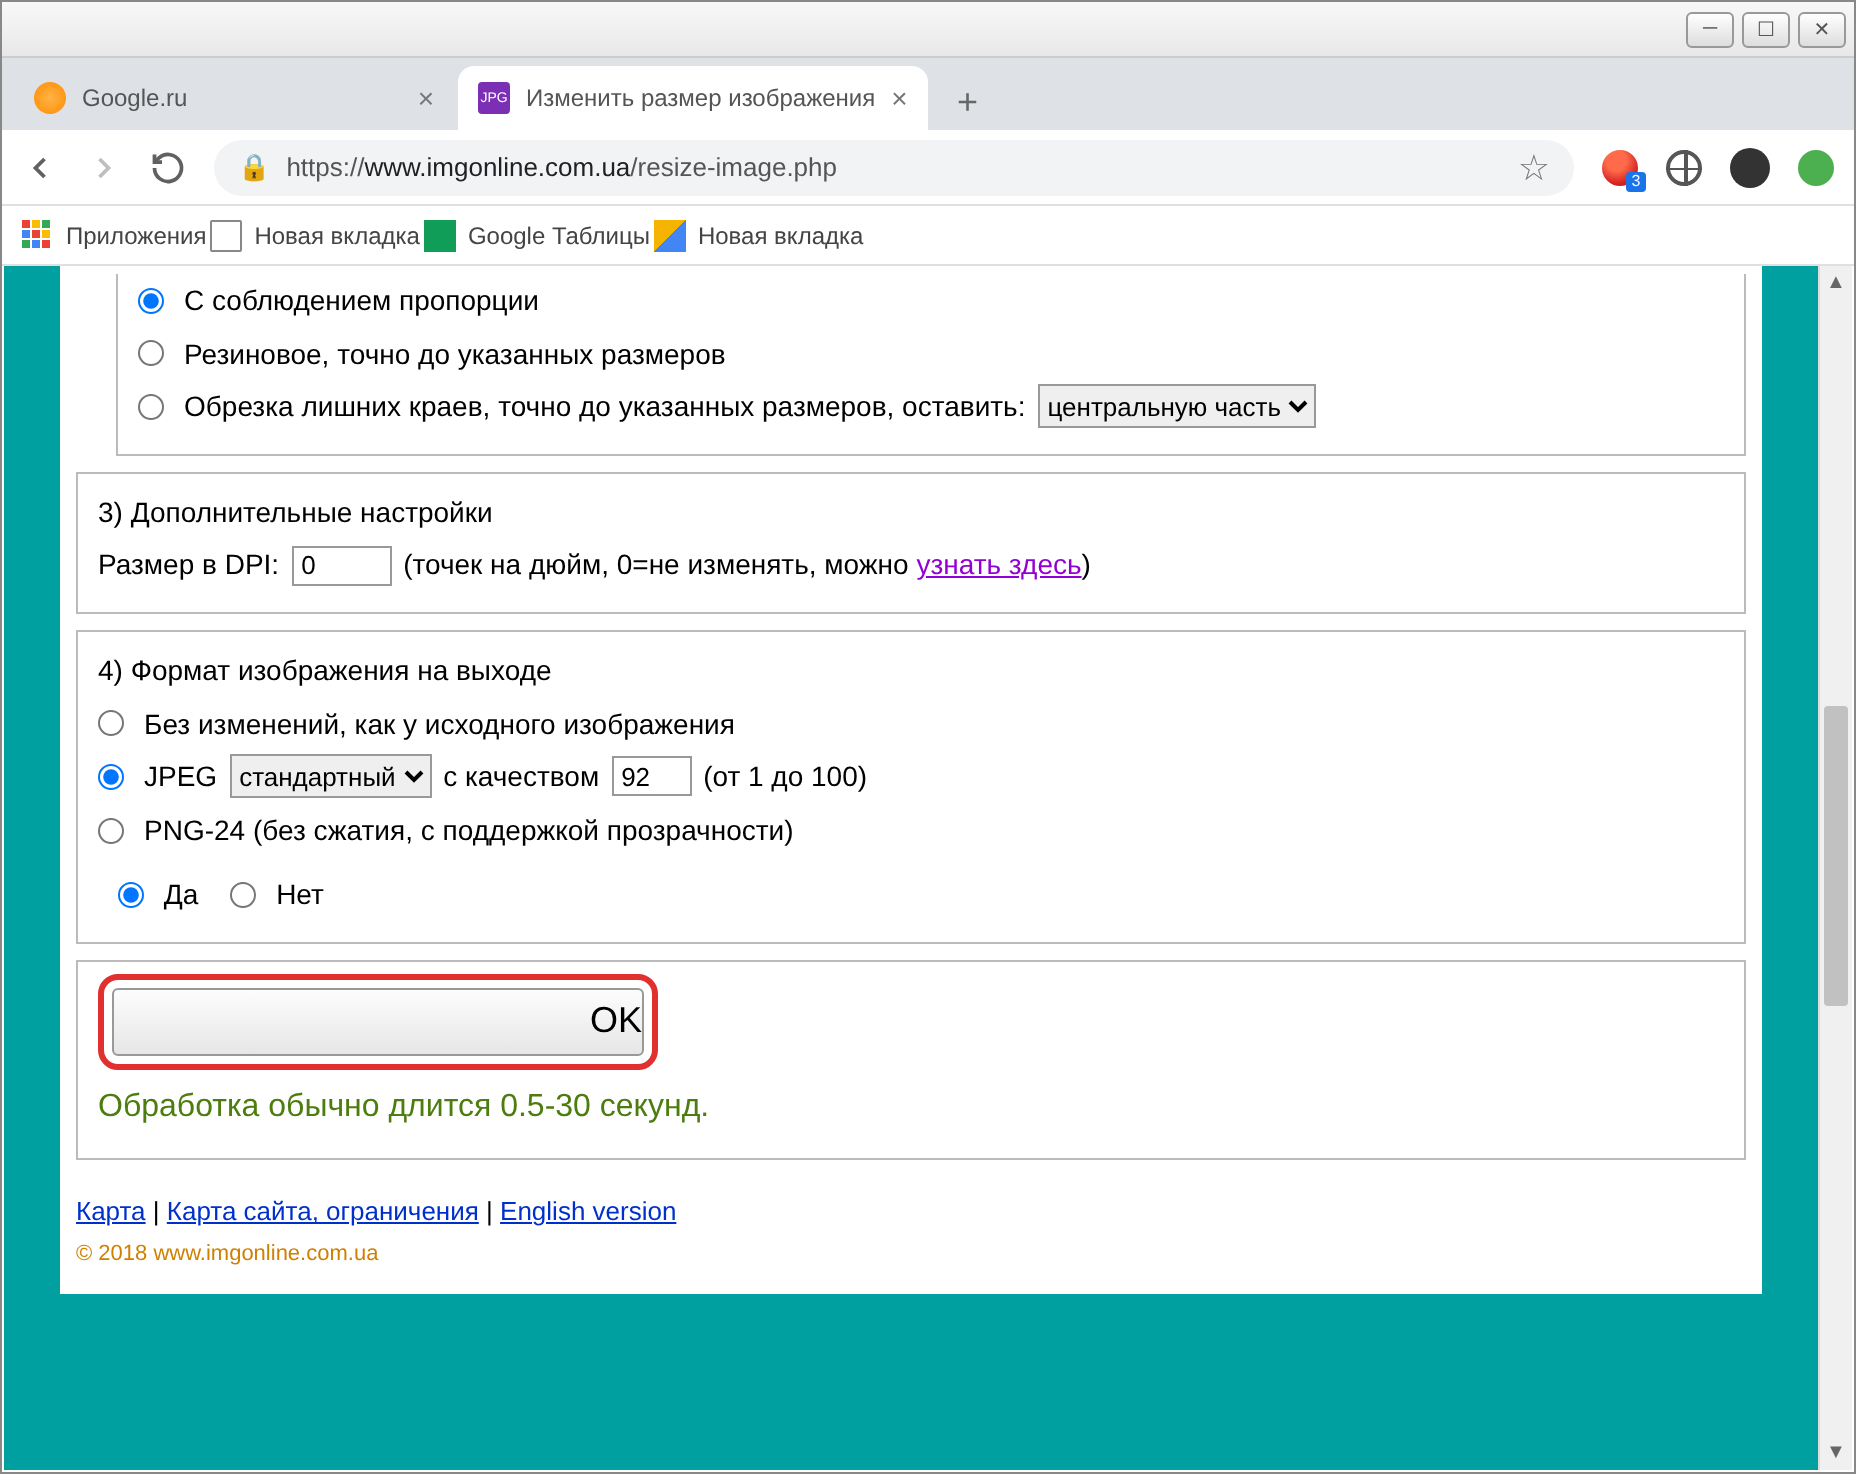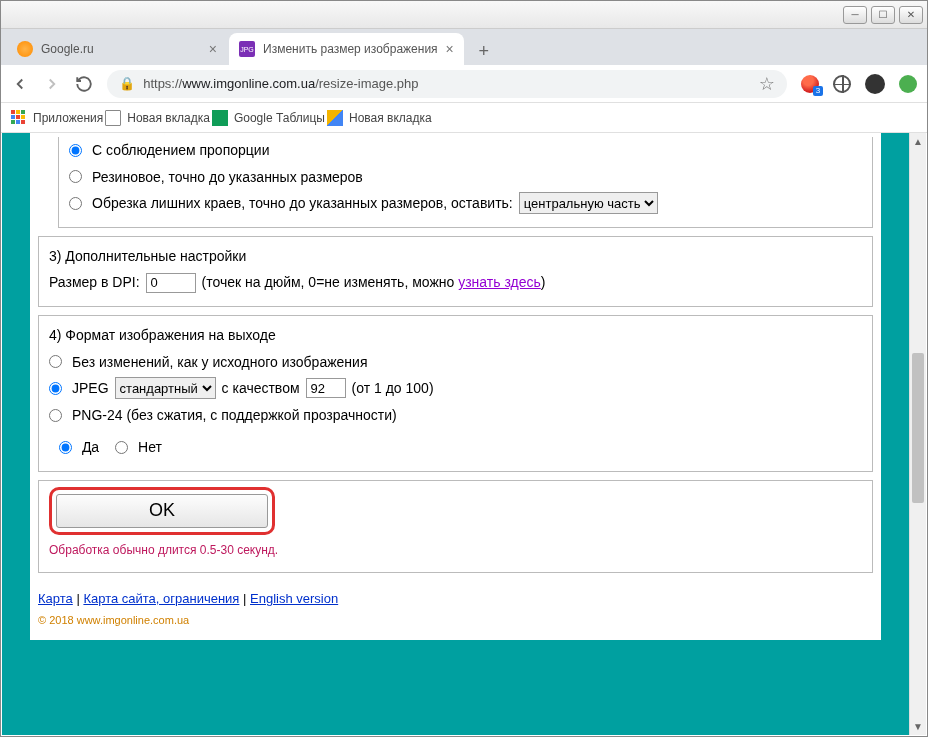--- a/index.html
+++ b/index.html
@@ -32,22 +32,22 @@
 .scrollbar .up { top:0;} .scrollbar .down { bottom:0;}
 .page { background:#00a0a0; padding:0 28px 20px 28px; min-height:100%; margin-right:17px;}
 .card { background:#fff; padding:4px 8px 14px 8px;}
 .sect { border:1px solid #bbb; margin:8px 0; padding:6px 10px 10px 10px; font-size:14px; line-height:1.9;}
 .sect-row { display:flex; align-items:center; gap:6px; flex-wrap:wrap;}
 select { font-size:13px; height:22px; border:1px solid #999; background:#efefef;}
 input[type=text]{ font-size:13px; height:20px; border:1px solid #999; padding:0 4px;}
 input[type=radio]{ margin-right:4px;}
 .link { color:#9400d3; text-decoration:underline;}
 .okwrap { border:3px solid #e03030; border-radius:10px; display:inline-block; padding:4px;}
-.okbtn { width:212px; height:34px; font-size:18px; background:linear-gradient(#fdfdfd,#e6e6e6); border:1px solid #999; border-radius:3px;}
-.note { font-size:12px; color:#be185d; margin-top:4px;}
+.okbtn { width:266px; height:34px; font-size:18px; background:linear-gradient(#fdfdfd,#e6e6e6); border:1px solid #999; border-radius:3px;text-align:right;}
+.note { font-size:16px; color:#4d7c0f; margin-top:4px;}
 .footer { margin-top:18px; font-size:13px;}
 .footer a { color:#0030cc; text-decoration:underline;}
 .copy { font-size:11px; color:#d08000; margin-top:8px;}
 .star { color:#777; font-size:18px;}
 .opera { width:18px; height:18px; border-radius:50%; background:radial-gradient(circle at 40% 30%, #ff6b4a 30%, #d32020 70%);}
 .badge { position:relative;}
 .badge::after { content:"3"; position:absolute; bottom:-3px; right:-4px; background:#1a73e8; color:#fff; font-size:8px; width:10px; height:10px; border-radius:2px; display:flex; align-items:center; justify-content:center;}
 </style>
 </head>
 <body>

